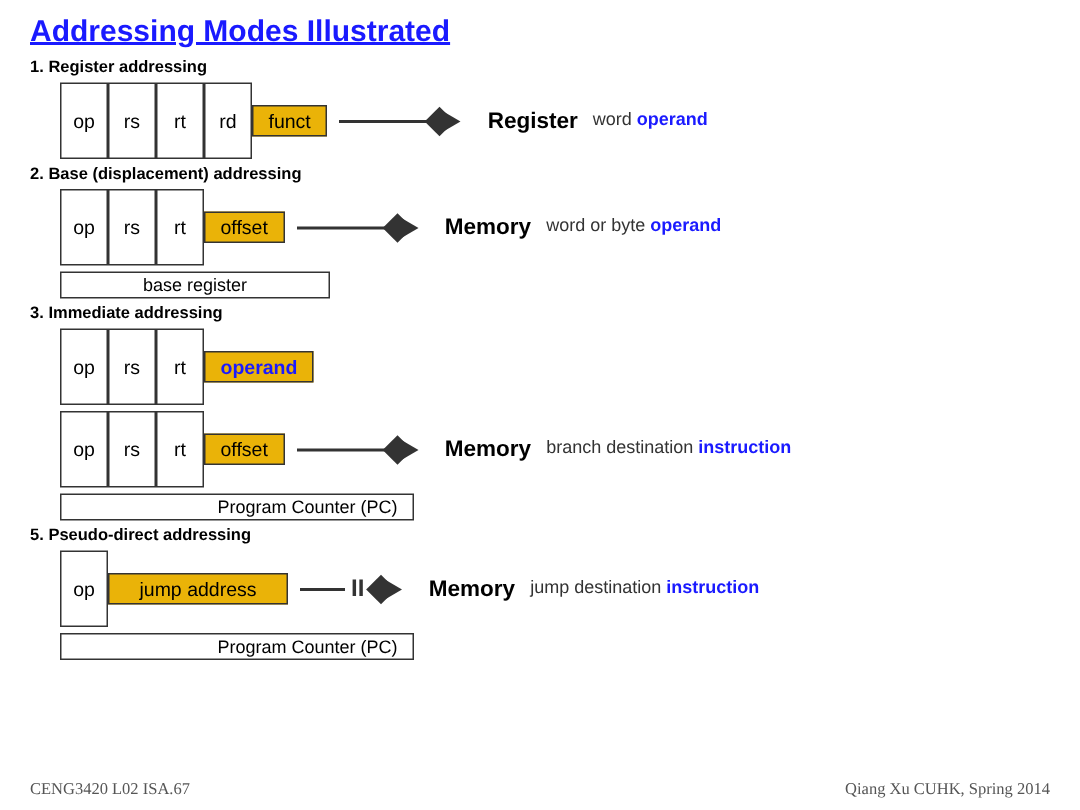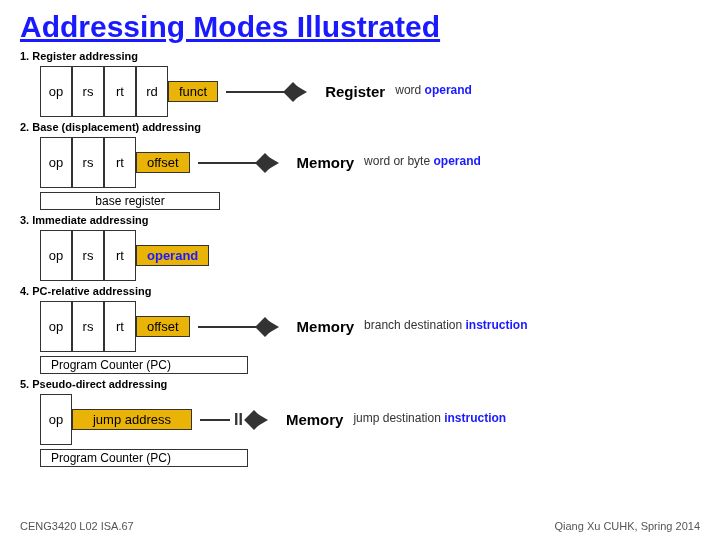--- a/index.html
+++ b/index.html
@@ -7,21 +7,21 @@
       font-family: Arial, sans-serif;
       background: #fff;
       width: 720px;
       height: 540px;
       overflow: hidden;
       padding: 10px 20px;
       font-size: 14px;
     }
 
     h1 {
-      font-size: 30px;
+      font-size: 20px;
       font-weight: bold;
       color: #1a1aff;
       text-decoration: underline;
       margin-bottom: 6px;
     }
 
     .section-title {
       font-size: 11px;
       font-weight: bold;
       margin-bottom: 4px;
@@ -116,41 +116,42 @@
       width: 180px;
       text-align: center;
     }
 
     .pc-label {
       font-size: 12px;
       border: 1px solid #333;
       padding: 1px 10px;
       margin-top: 2px;
       display: inline-block;
-      width: 208px;
-      text-align: left;
+      width: 236px;
+      text-align: right;
     }
 
     .section-block {
       margin-bottom: 4px;
     }
 
     .indent {
       margin-left: 20px;
     }
 
     .footer {
       position: absolute;
       bottom: 8px;
       left: 20px;
       right: 20px;
       display: flex;
       justify-content: space-between;
       font-size: 11px;
       color: #555;
+      font-family: Liberation Serif, serif;
     }
 
     
     .ii-symbol {
       font-size: 16px;
       font-weight: bold;
       color: #333;
       margin: 0 4px;
     }
   </style>
@@ -216,24 +217,20 @@
   </div>
   <div class="row indent">
     <div class="box">op</div>
     <div class="box">rs</div>
     <div class="box">rt</div>
     <div class="box-wide operand-blue">operand</div>
   </div>
 </div>
 
 <div class="section-block">
-  <div class="section-title">
-    <span>4.</span>
-    <span>PC-relative addressing</span>
-  </div>
   <div class="row indent">
     <div class="box">op</div>
     <div class="box">rs</div>
     <div class="box">rt</div>
     <div class="box-wide">offset</div>
 
     <div class="arrow-container">
       <div class="arrow-line"></div>
       <div class="diamond-shape"></div>
       <div class="arrow-tip"></div>

